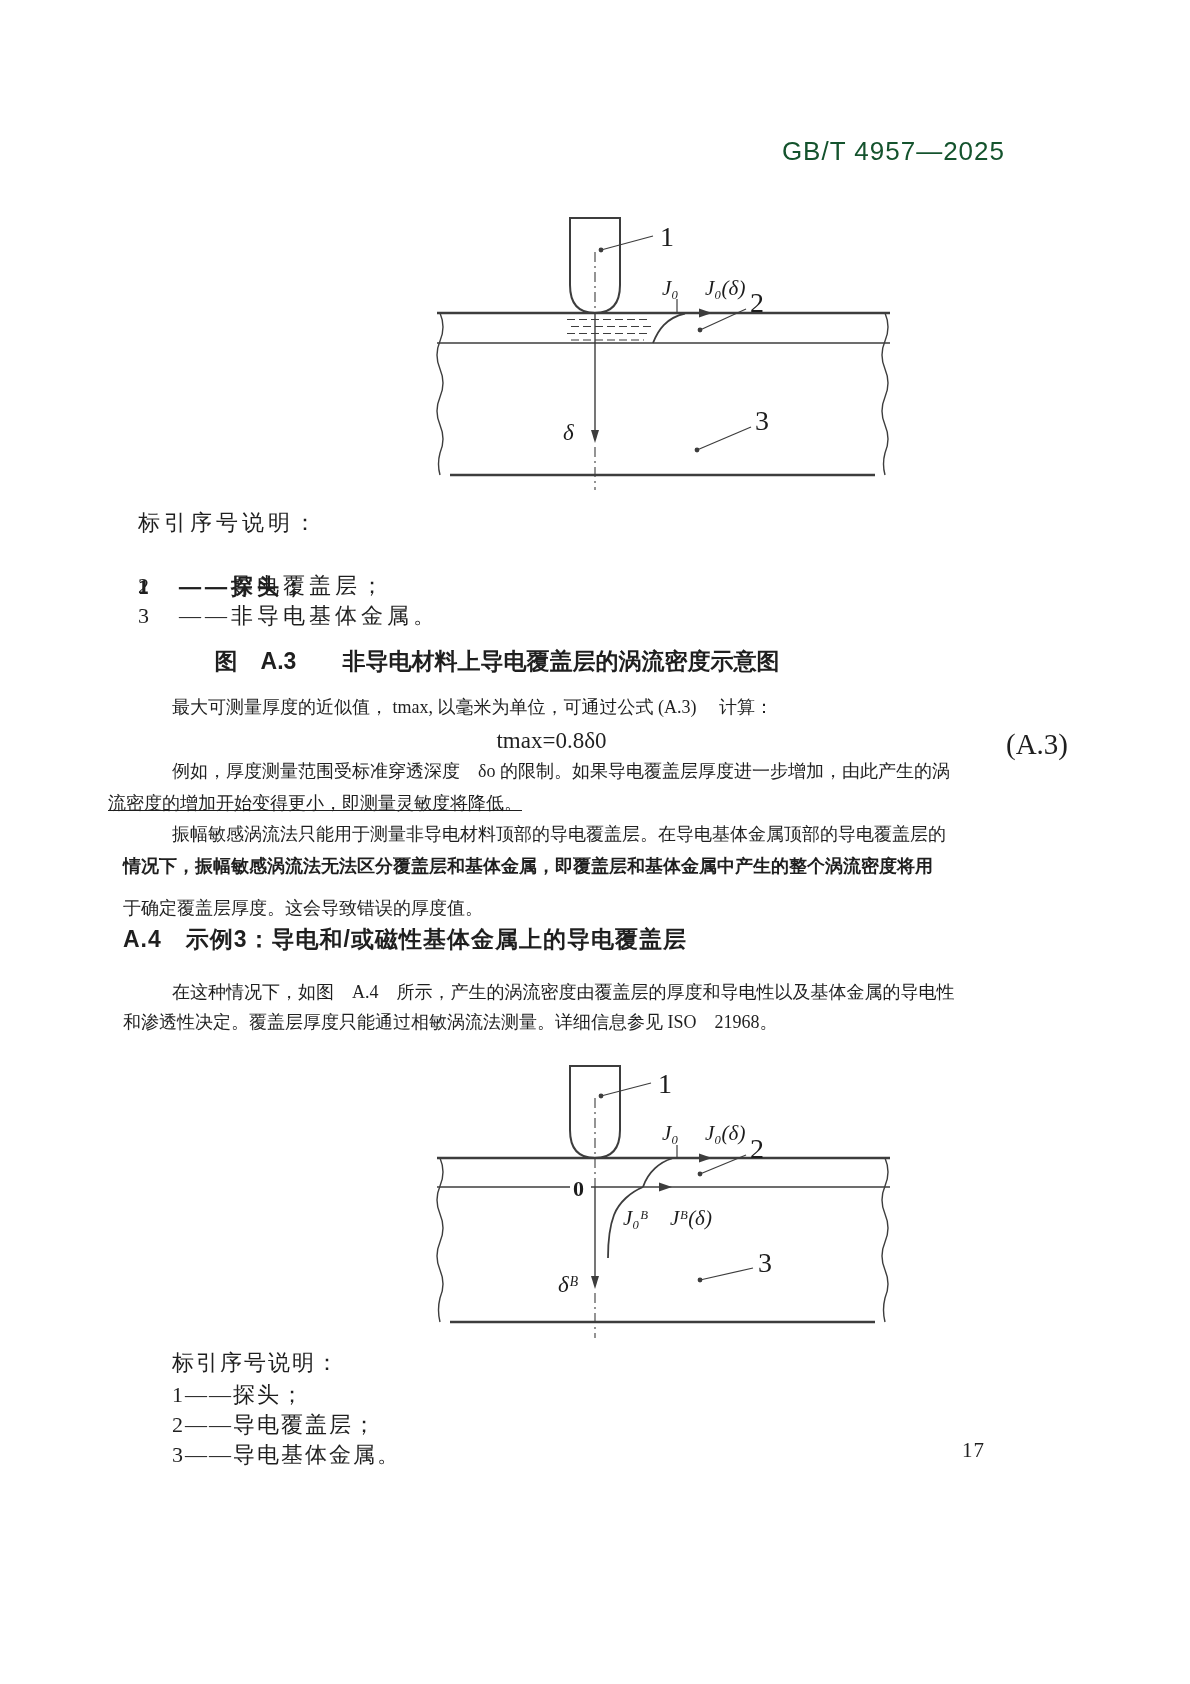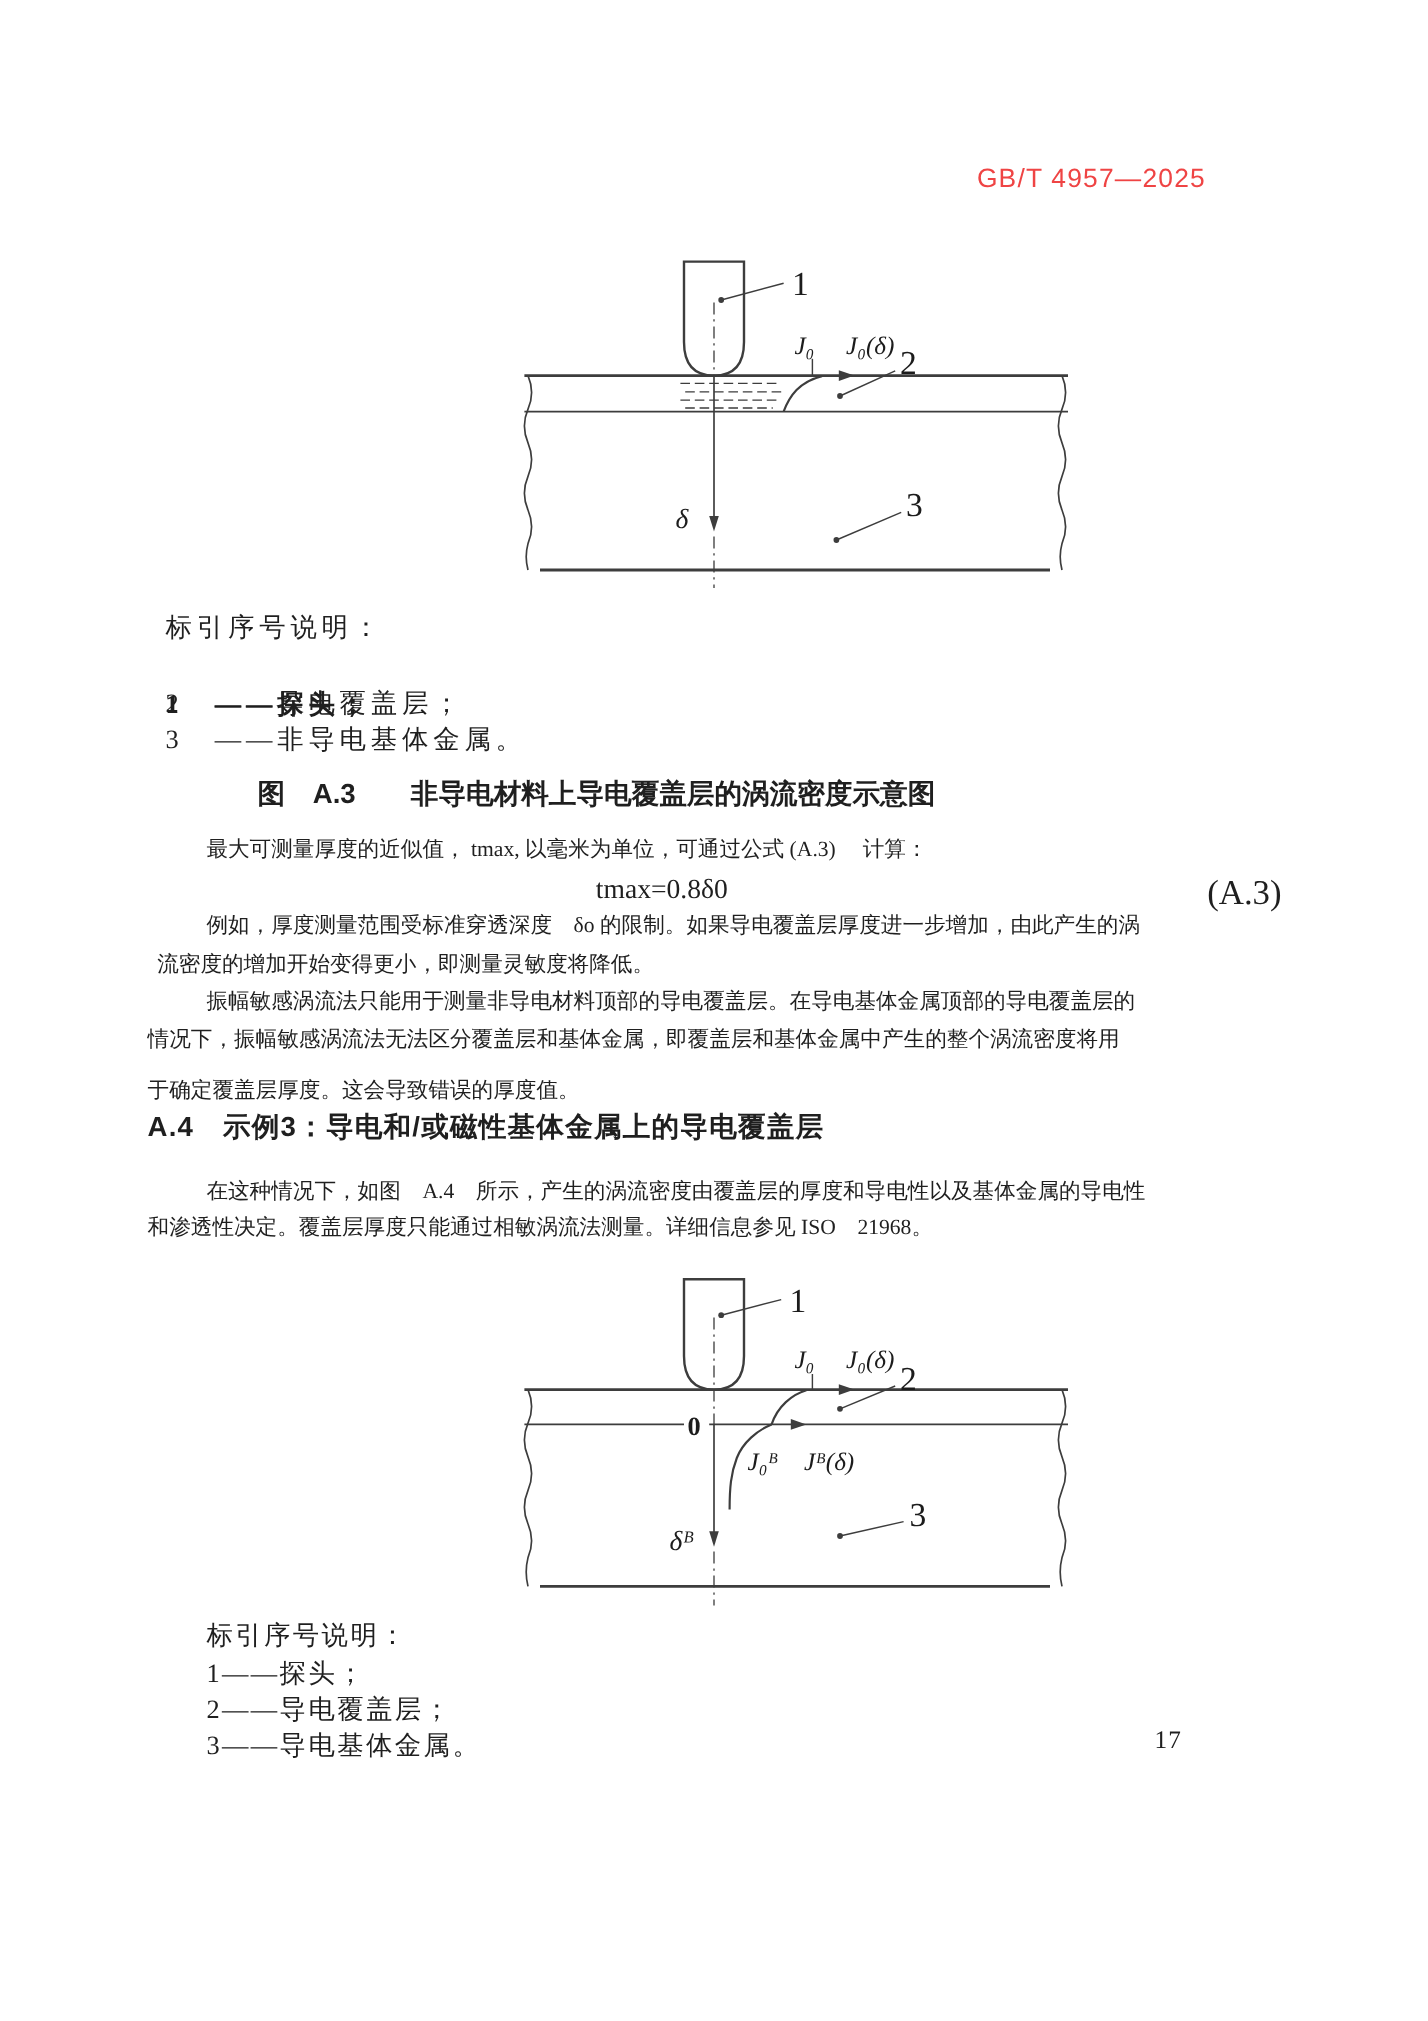--- a/index.html
+++ b/index.html
@@ -17,21 +17,21 @@
     left:0;width:994px;text-align:center;font-weight:bold;
     font-family:"Liberation Sans","DejaVu Sans",sans-serif;
     font-size:23px;white-space:nowrap;
   }
   .heading{
     font-family:"Liberation Sans","DejaVu Sans",sans-serif;
     font-weight:bold;font-size:23px;white-space:nowrap;letter-spacing:1px;
   }
   #doc-number{
     font-family:"Liberation Sans","DejaVu Sans",sans-serif;
-    font-size:22px;letter-spacing:1px;color:#ef4444;
+    font-size:26px;letter-spacing:1px;color:#14532d;
   }
   #formula-row{left:0;top:728px;width:1190px;height:30px;}
   #formula-body{
     position:absolute;left:0;width:1103px;text-align:center;
     font-size:23px;
   }
   #formula-ref{position:absolute;right:122px;top:0;font-size:29px;}
   #page-num{font-size:21px;letter-spacing:1px;}
   svg text{fill:#1c1c1c;}
   .numlab{font-size:28px;font-family:"Liberation Serif",serif;}
@@ -97,24 +97,24 @@
   <div class="abs caption" style="top:646px;">图　A.3　　非导电材料上导电覆盖层的涡流密度示意图</div>
 
   <div class="abs line" style="left:172px;top:692px;">最大可测量厚度的近似值， tmax, 以毫米为单位，可通过公式 (A.3)　 计算：</div>
 
   <div id="formula-row" class="abs">
     <span id="formula-body">tmax=0.8δ0</span>
     <span id="formula-ref">(A.3)</span>
   </div>
 
   <div class="abs line" style="left:172px;top:756px;">例如，厚度测量范围受标准穿透深度　δo 的限制。如果导电覆盖层厚度进一步增加，由此产生的涡</div>
-  <div class="abs line" style="left:131px;top:788px;">流密度的增加开始变得更小，即测量灵敏度将降低。</div>
+  <div class="abs line" style="left:108px;top:788px;text-decoration:underline;">流密度的增加开始变得更小，即测量灵敏度将降低。</div>
 
   <div class="abs line" style="left:172px;top:819px;">振幅敏感涡流法只能用于测量非导电材料顶部的导电覆盖层。在导电基体金属顶部的导电覆盖层的</div>
-  <div class="abs line" style="left:123px;top:851px;">情况下，振幅敏感涡流法无法区分覆盖层和基体金属，即覆盖层和基体金属中产生的整个涡流密度将用</div>
+  <div class="abs line" style="left:123px;top:851px;font-weight:bold;">情况下，振幅敏感涡流法无法区分覆盖层和基体金属，即覆盖层和基体金属中产生的整个涡流密度将用</div>
   <div class="abs line" style="left:123px;top:883px;margin-top:10px;">于确定覆盖层厚度。这会导致错误的厚度值。</div>
 
   <div class="abs heading" style="left:123px;top:924px;">A.4　示例3：导电和/或磁性基体金属上的导电覆盖层</div>
   <div class="abs line" style="left:172px;top:977px;">在这种情况下，如图　A.4　所示，产生的涡流密度由覆盖层的厚度和导电性以及基体金属的导电性</div>
   <div class="abs line" style="left:123px;top:1007px;">和渗透性决定。覆盖层厚度只能通过相敏涡流法测量。详细信息参见 ISO　21968。</div>
 
   <svg class="abs" style="left:420px;top:1050px;" width="480" height="300" viewBox="0 0 480 300">
     <path class="stroke" stroke-width="1.4" d="M20,108 q6,14 0,28 q-6,14 0,28 q6,14 0,28 q-6,14 0,28 q6,14 0,28 q-3,12 0,24"></path>
     <path class="stroke" stroke-width="1.4" d="M465,108 q6,14 0,28 q-6,14 0,28 q6,14 0,28 q-6,14 0,28 q6,14 0,28 q-3,12 0,24"></path>
     <line class="stroke" x1="30" y1="272" x2="455" y2="272" stroke-width="2.4"></line>

